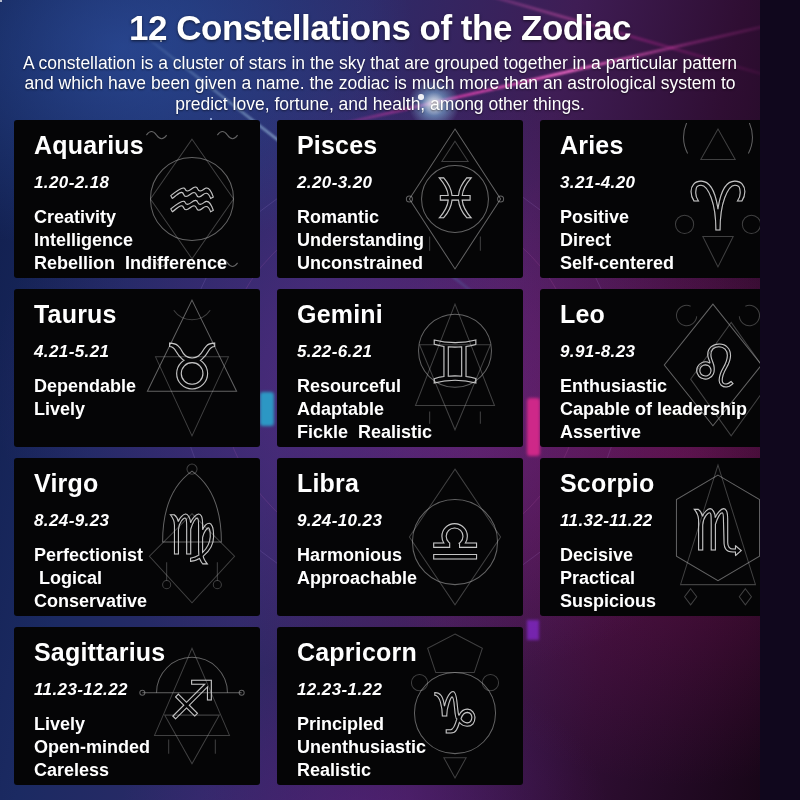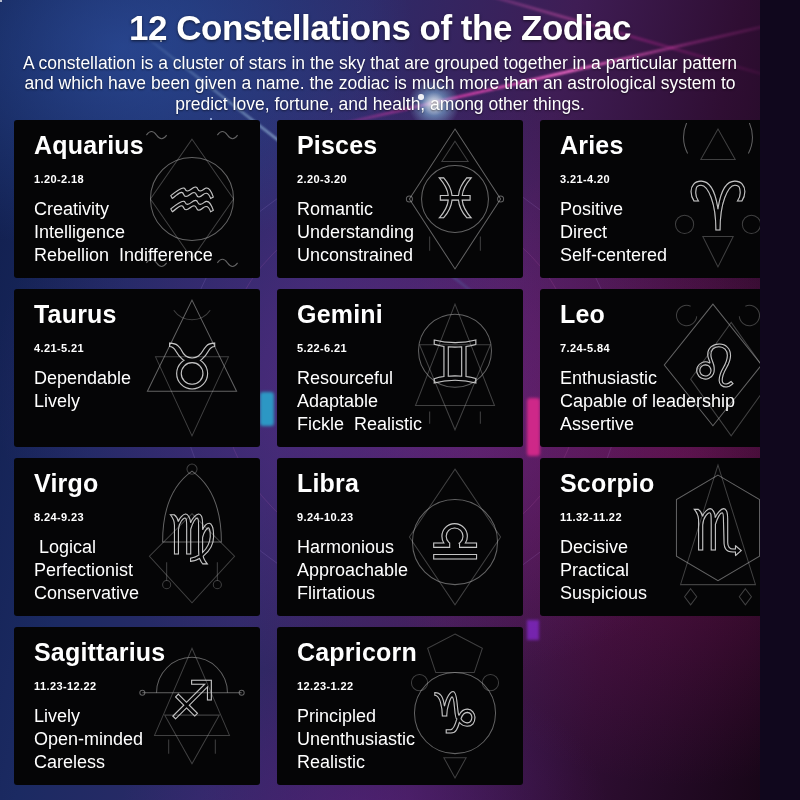--- a/index.html
+++ b/index.html
@@ -49,22 +49,22 @@
   h1{margin:4px 0 5px;font-size:35px;font-weight:800;letter-spacing:-.5px;
      text-shadow:0 1px 3px rgba(0,0,0,.6);}
   .desc{margin:4px auto;max-width:748px;font-size:17.5px;line-height:1.17;font-weight:500;
      text-shadow:0 1px 2px rgba(0,0,0,.55);}
   
   .grid{position:absolute;left:14px;top:120px;width:772px;display:grid;
     grid-template-columns:repeat(3,1fr);gap:11px 17px;z-index:2;}
   .card{position:relative;height:158px;background:#050506;border-radius:3px;color:#fff;overflow:hidden;}
   .card-body{position:relative;z-index:2;padding:11px 0 0 20px;}
   .sign-name{margin:0;font-size:25px;font-weight:800;letter-spacing:.2px;}
-  .sign-dates{margin:13px 0 0;font-size:11px;font-weight:600;letter-spacing:.4px;}
-  .sign-traits{margin-top:13px;font-size:18px;line-height:1.27;font-weight:400;}
+  .sign-dates{margin:13px 0 0;font-size:17px;font-weight:600;letter-spacing:.4px;font-style:italic;}
+  .sign-traits{margin-top:13px;font-size:18px;line-height:1.27;font-weight:700;}
   .sign-traits p{margin:0;white-space:pre-wrap;}
   .card-art{position:absolute;top:3px;bottom:3px;right:4px;width:128px;z-index:1;opacity:.88;}
   .card-art svg{width:100%;height:100%;}
   .fr{fill:none;stroke:#c9c9c9;stroke-width:1;opacity:.55;}
   .fr2{fill:none;stroke:#c9c9c9;stroke-width:1;opacity:.35;}
   .glyph{fill:none;stroke:#ececec;stroke-width:1.05;text-anchor:middle;
     font-family:"DejaVu Sans",sans-serif;opacity:.95;}
 </style>
 </head>
 <body>
@@ -191,21 +191,21 @@
           <path class="fr2" d="M30,118 v12 M80,118 v12"></path>
           <text class="glyph" x="55" y="90" font-size="58">♊</text>
         </svg>
       </div>
     </section>
 
 
     <section class="card">
       <div class="card-body">
         <h2 class="sign-name">Leo</h2>
-        <p class="sign-dates">7.24-5.84</p>
+        <p class="sign-dates">9.91-8.23</p>
         <div class="sign-traits">
           <p>Enthusiastic</p>
           <p>Capable of leadership</p>
           <p>Assertive</p>
         </div>
       </div>
       <div class="card-art">
         <svg viewBox="0 0 110 150">
           <polygon class="fr" points="50,12 98,72 50,132 2,72"></polygon>
           <polygon class="fr2" points="68,30 108,86 68,142 28,86"></polygon>
@@ -213,22 +213,22 @@
           <text class="glyph" x="52" y="94" font-size="58">♌</text>
         </svg>
       </div>
     </section>
 
     <section class="card">
       <div class="card-body">
         <h2 class="sign-name">Virgo</h2>
         <p class="sign-dates">8.24-9.23</p>
         <div class="sign-traits">
+          <p>Perfectionist</p>
           <p> Logical</p>
-          <p>Perfectionist</p>
           <p>Conservative</p>
         </div>
       </div>
       <div class="card-art">
         <svg viewBox="0 0 110 150">
           <path class="fr" d="M26,80 C26,42 38,22 55,10 C72,22 84,42 84,80 Z"></path>
           <polygon class="fr2" points="55,52 97,94 55,140 13,94"></polygon>
           <path class="fr2" d="M30,100 v18 M80,100 v18"></path>
           <circle class="fr2" cx="30" cy="122" r="4"></circle>
           <circle class="fr2" cx="80" cy="122" r="4"></circle>
@@ -238,21 +238,20 @@
       </div>
     </section>
 
     <section class="card">
       <div class="card-body">
         <h2 class="sign-name">Libra</h2>
         <p class="sign-dates">9.24-10.23</p>
         <div class="sign-traits">
           <p>Harmonious</p>
           <p>Approachable</p>
-          <p>Flirtatious</p>
         </div>
       </div>
       <div class="card-art">
         <svg viewBox="0 0 110 150">
           <circle class="fr" cx="55" cy="80" r="42"></circle>
           <polygon class="fr2" points="55,8 100,75 55,142 10,75"></polygon>
           <text class="glyph" x="55" y="100" font-size="58">♎</text>
         </svg>
       </div>
     </section>

